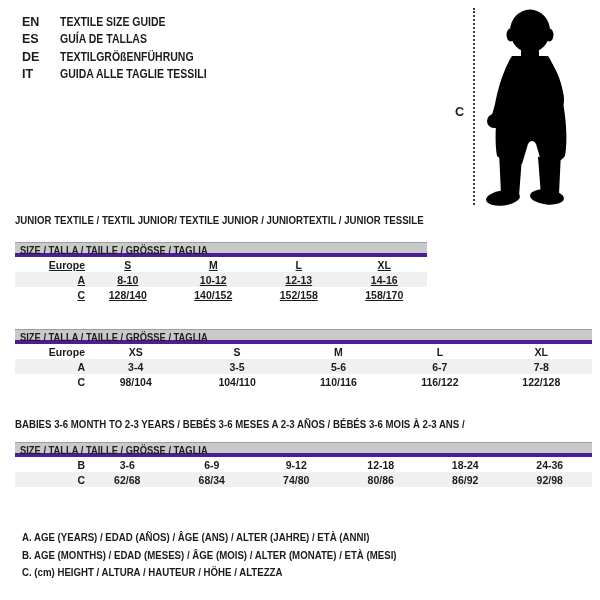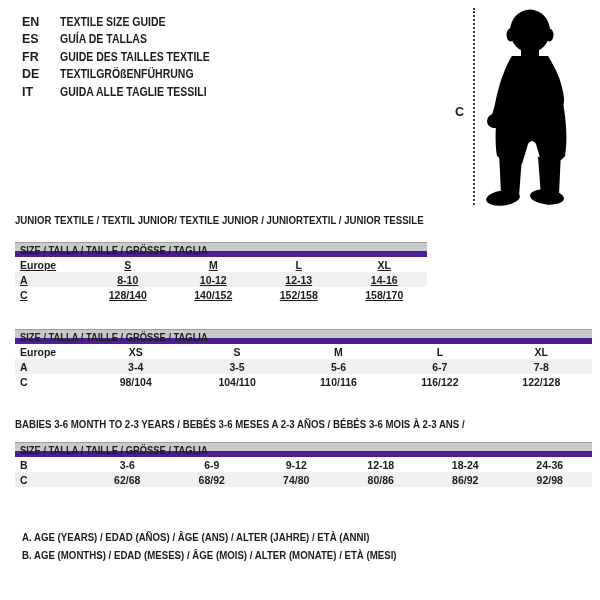--- a/index.html
+++ b/index.html
@@ -48,56 +48,52 @@
   .section-title { font-size: 11.5px; font-weight: 700; line-height: 15px; }
   .title-line { height: 15px; }
   sub { font-size: 7.5px; }
 
   .size-bar {
     height: 15px; line-height: 12px;
     padding: 1px 0 0 5px;
     font-size: 11px; font-weight: 700;
     background: #c9c9c9;
     border-top: 1px solid #9e9e9e;
-    border-bottom: 6px solid #4c1d95;
+    border-bottom: 4px solid #4c1d95;
   }
   #section-junior   .size-bar { margin-top: 14px; }
   #section-children .size-bar { margin-top: 13px; }
   #section-babies   .size-bar { margin-top: 10px; }
 
   table.size-table { width: 100%; border-collapse: collapse; table-layout: fixed; }
   table.size-table td {
     height: 15px; padding: 0;
     font-size: 10.5px; font-weight: 700;
     text-align: center; white-space: nowrap; overflow: hidden;
   }
-  table.size-table td.row-label { text-align: left; padding-left: 5px; }
+  table.size-table td.row-label { text-align: right; padding-left: 5px; }
   table.size-table tr.stripe { background: #f0f0f0; }
 
   
   .footnotes { position: absolute; left: 22px; top: 531px; }
   .footnote { height: 17.5px; font-size: 11.5px; font-weight: 700; }
 </style>
 </head>
 <body>
 
 <div id="page" style="color: rgb(27, 27, 27);">
 
   <div class="lang-list">
     <div class="lang-row">
       <span class="lang-code">EN</span>
       <span class="condense">TEXTILE SIZE GUIDE</span>
     </div>
     <div class="lang-row">
       <span class="lang-code">ES</span>
       <span class="condense">GUÍA DE TALLAS</span>
-    </div>
-    <div class="lang-row">
-      <span class="lang-code">FR</span>
-      <span class="condense">GUIDE DES TAILLES TEXTILE</span>
     </div>
     <div class="lang-row">
       <span class="lang-code">DE</span>
       <span class="condense">TEXTILGRÖßENFÜHRUNG</span>
     </div>
     <div class="lang-row">
       <span class="lang-code">IT</span>
       <span class="condense">GUIDA ALLE TAGLIE TESSILI</span>
     </div>
   </div>
@@ -240,32 +236,35 @@
             <td>3-6</td>
             <td>6-9</td>
             <td>9-12</td>
             <td>12-18</td>
             <td>18-24</td>
             <td>24-36</td>
           </tr>
           <tr class="stripe" style="background: rgb(240, 240, 240);">
             <td class="row-label">C</td>
             <td>62/68</td>
-            <td>68/92</td>
+            <td>68/34</td>
             <td>74/80</td>
             <td>80/86</td>
             <td>86/92</td>
             <td>92/98</td>
           </tr>
         </tbody>
       </table>
   </div>
 
   <div class="footnotes">
     <div class="footnote">
       <span class="condense">A. AGE (YEARS) / EDAD (AÑOS) / ÂGE (ANS) / ALTER (JAHRE) / ETÀ (ANNI)</span>
     </div>
     <div class="footnote">
       <span class="condense">B. AGE (MONTHS) / EDAD (MESES) / ÂGE (MOIS) / ALTER (MONATE) / ETÀ (MESI)</span>
     </div>
+    <div class="footnote">
+      <span class="condense">C. (cm) HEIGHT / ALTURA / HAUTEUR / HÖHE / ALTEZZA</span>
+    </div>
   </div>
 
 </div>
 
 </body></html>

